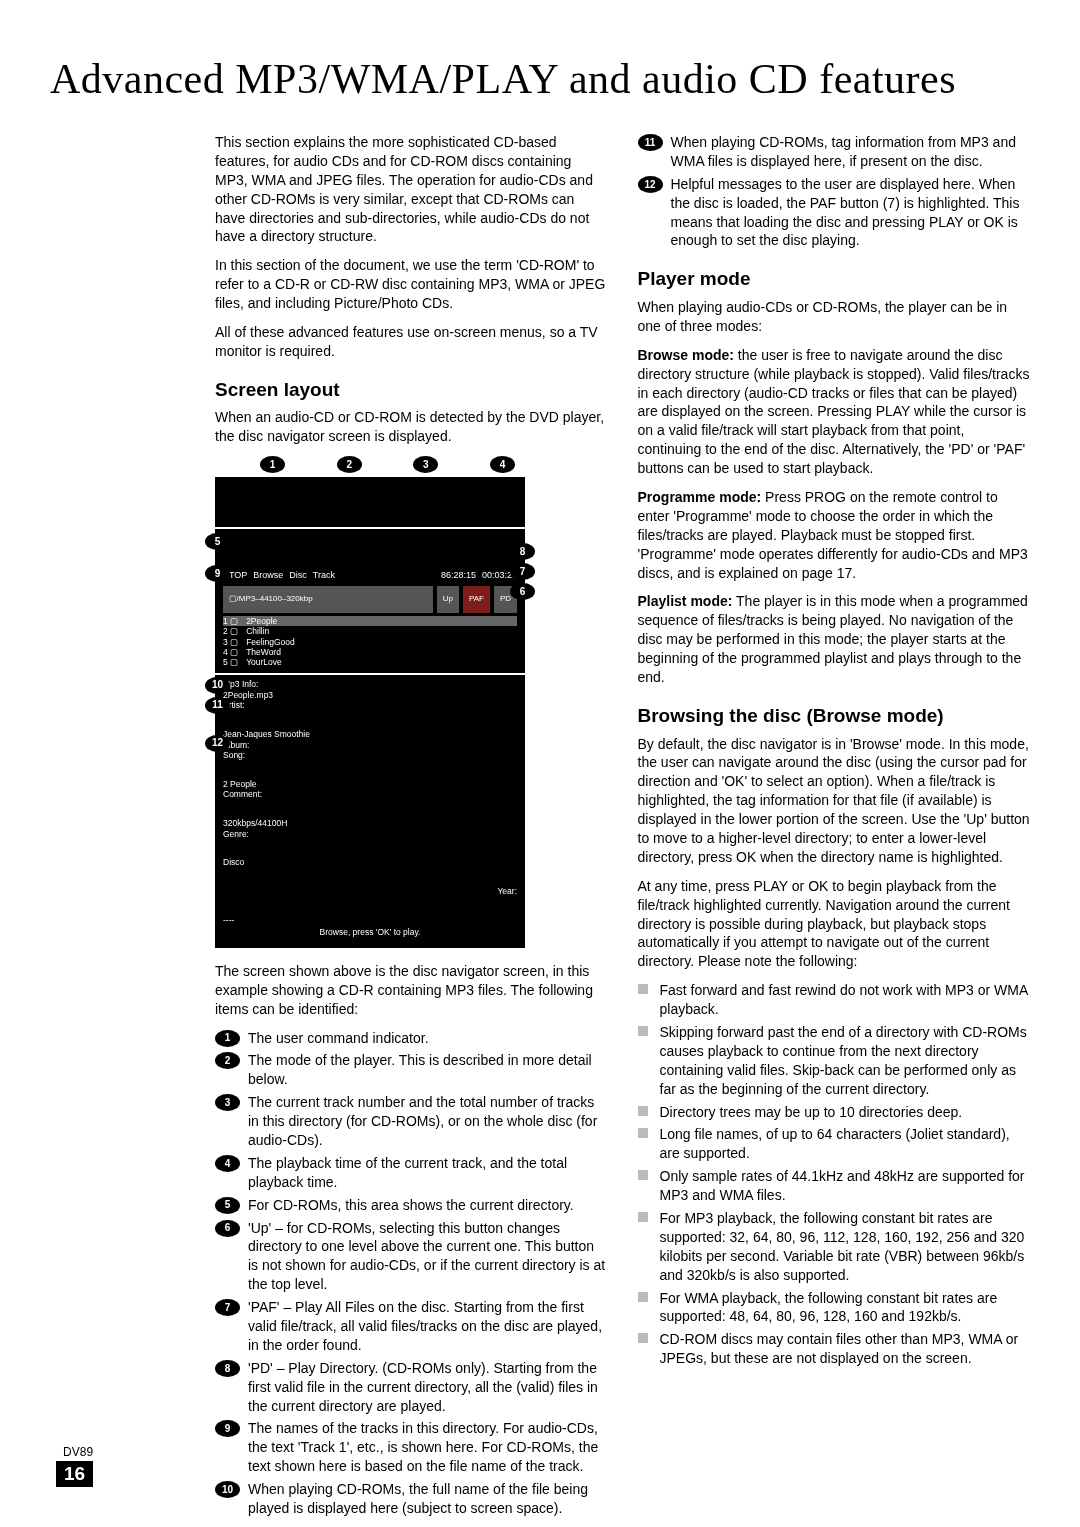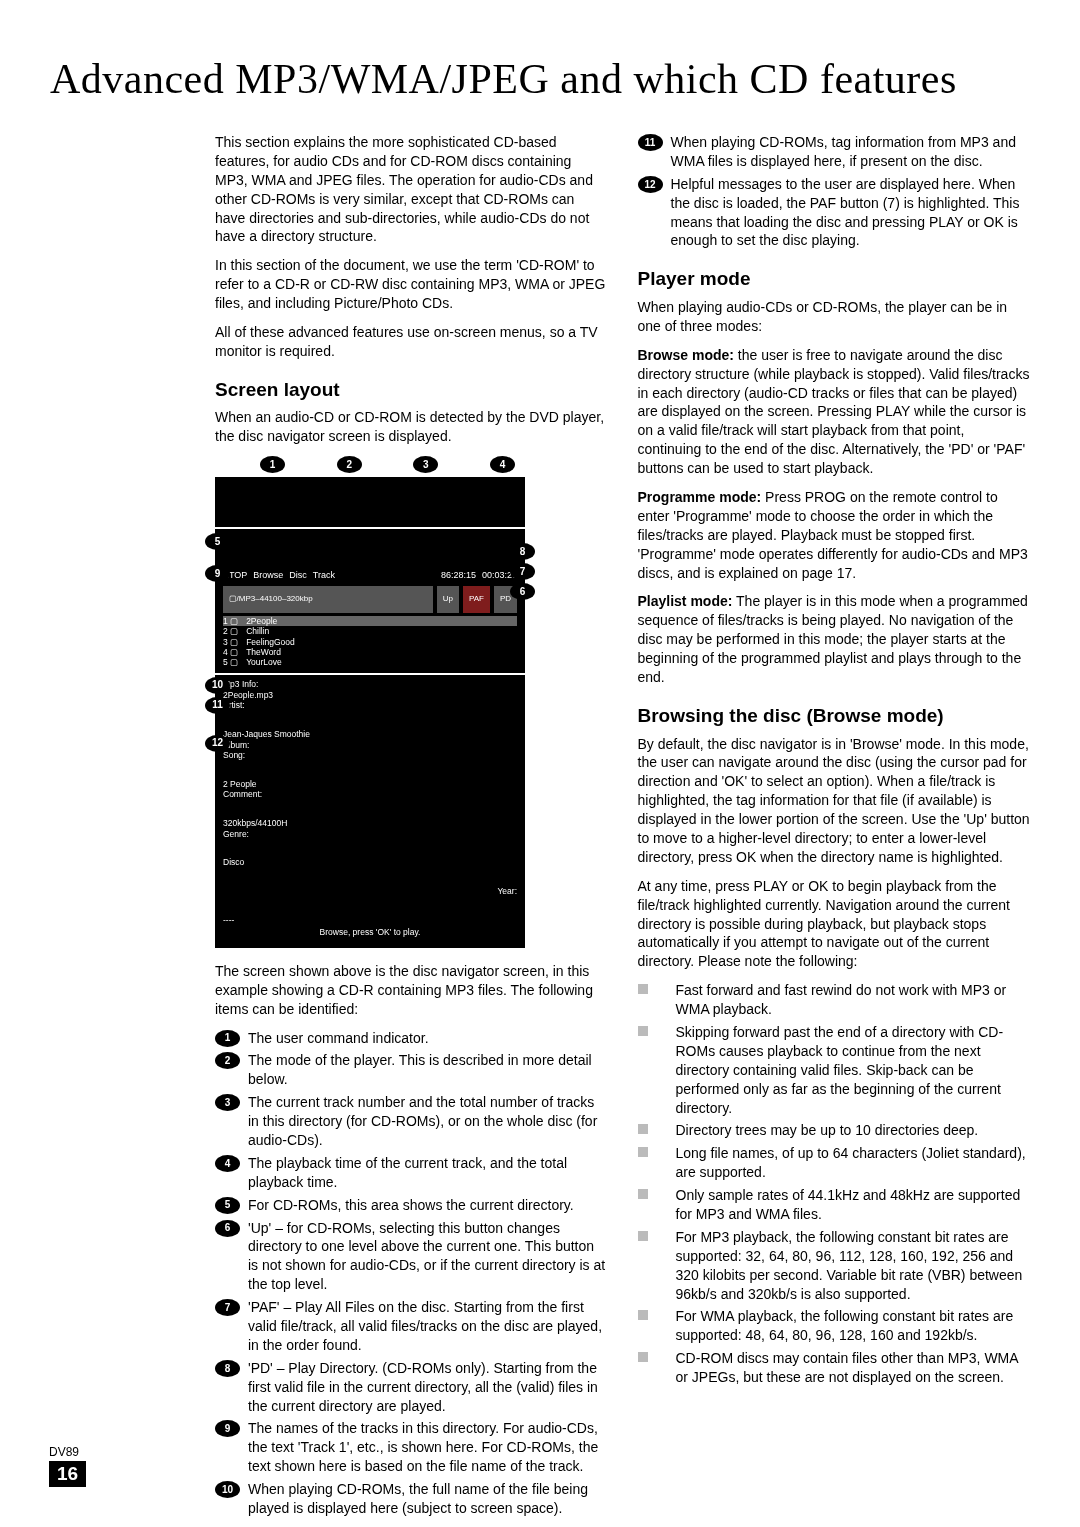--- a/index.html
+++ b/index.html
@@ -119,53 +119,53 @@
     align-items: flex-start;
     gap: 8px;
     margin-bottom: 4px;
     line-height: 1.35;
   }
   .item-list .callout-num { flex-shrink: 0; margin-top: 1px; }
   .bullets { list-style: none; margin-top: 6px; }
   .bullets li {
     display: flex;
     align-items: flex-start;
-    gap: 28px;
+    gap: 12px;
     margin-bottom: 4px;
     line-height: 1.35;
   }
   .sq {
     width: 10px;
     height: 10px;
     background: #bbb;
     flex-shrink: 0;
     margin-top: 3px;
   }
   .footer-badge {
     position: absolute;
-    left: 49px;
+    left: 56px;
     bottom: 40px;
-    text-align: left;
+    text-align: right;
     font-size: 12px;
   }
   .footer-badge .pg {
     background: #000;
     color: #fff;
     font-weight: bold;
     font-size: 19px;
     padding: 2px 8px;
     margin-top: 2px;
   }
   .bold { font-weight: bold; }
 </style>
 </head>
 <body>
 
 <div class="page">
-  <h1 class="main-title">Advanced MP3/WMA/JPEG and which CD features</h1>
+  <h1 class="main-title">Advanced MP3/WMA/PLAY and audio CD features</h1>
 
   <div class="columns">
 
     <div class="col">
       <p>This section explains the more sophisticated CD-based features, for audio CDs and for CD-ROM discs containing MP3, WMA and JPEG files. The operation for audio-CDs and other CD-ROMs is very similar, except that CD-ROMs can have directories and sub-directories, while audio-CDs do not have a directory structure.</p>
       <p>In this section of the document, we use the term 'CD-ROM' to refer to a CD-R or CD-RW disc containing MP3, WMA or JPEG files, and including Picture/Photo CDs.</p>
       <p>All of these advanced features use on-screen menus, so a TV monitor is required.</p>
 
       <h2 class="section">Screen layout</h2>
       <p>When an audio-CD or CD-ROM is detected by the DVD player, the disc navigator screen is displayed.</p>

